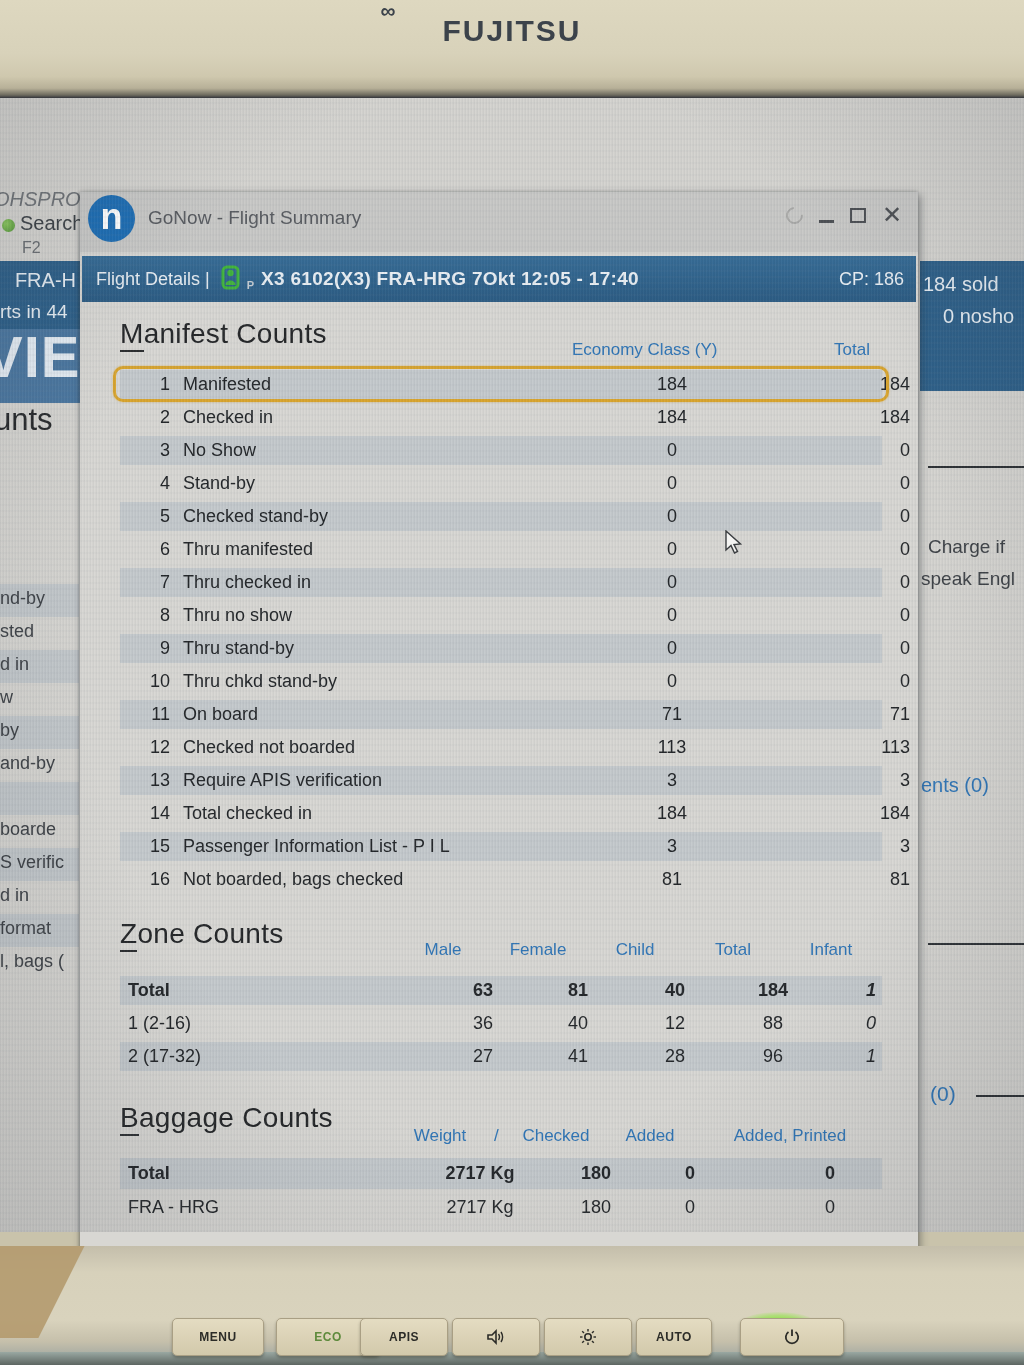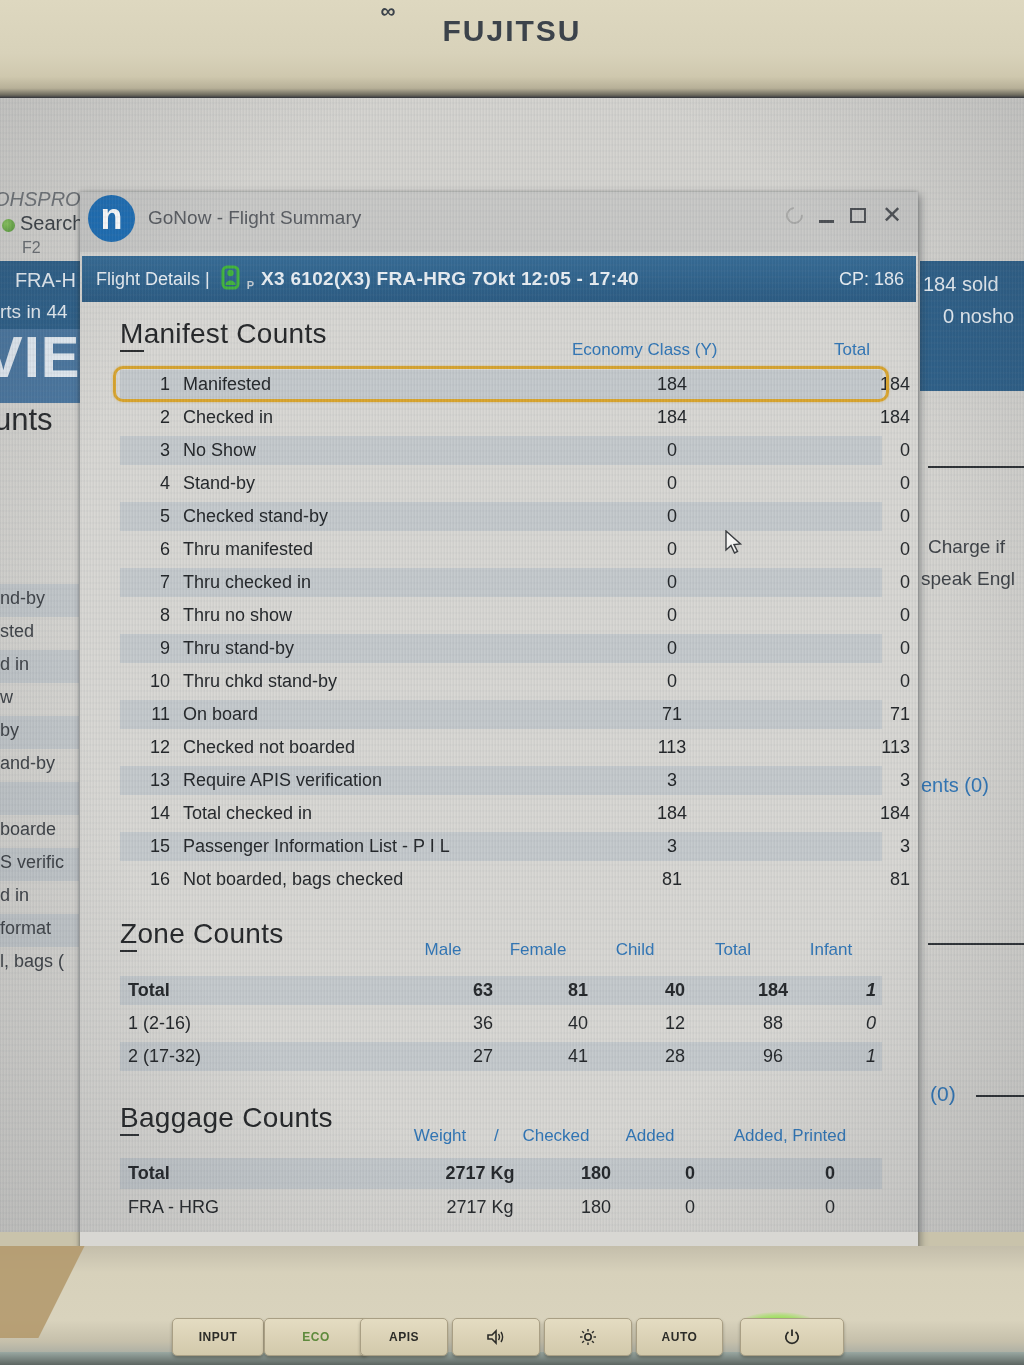--- a/index.html
+++ b/index.html
@@ -378,22 +378,22 @@
   </div>
 
   <div class="texture"></div>
   <div class="vignette"></div>
 
   <div class="bezel-bottom"></div>
   <div class="desk-left"></div>
   <div class="under-strip"></div>
   <div class="led"></div>
   <div class="btn-row">
-    <div class="mbtn" style="left:172px;width:92px;">INPUT</div>
-    <div class="mbtn" style="left:264px;width:104px;color:#5e8a3c;">ECO</div>
+    <div class="mbtn" style="left:172px;width:92px;">MENU</div>
+    <div class="mbtn" style="left:276px;width:104px;color:#5e8a3c;">ECO</div>
     <div class="mbtn" style="left:360px;width:88px;">APIS</div>
     <div class="mbtn" style="left:452px;width:88px;">
       <svg width="18" height="16" viewBox="0 0 18 16">
         <path d="M1 6 h4 l4 -4 v12 l-4 -4 h-4 z" fill="none" stroke="#2c2c28" stroke-width="1.6"></path>
         <path d="M11.5 5 q2 3 0 6 M14 3 q3.2 5 0 10" fill="none" stroke="#2c2c28" stroke-width="1.4"></path>
       </svg>
     </div>
     <div class="mbtn" style="left:544px;width:88px;">
       <svg width="18" height="18" viewBox="0 0 18 18">
         <circle cx="9" cy="9" r="3.2" fill="none" stroke="#2c2c28" stroke-width="1.6"></circle>
@@ -402,21 +402,21 @@
             <line x1="9" y1="14.5" x2="9" y2="17"></line>
           <line x1="1" y1="9" x2="3.5" y2="9"></line>
             <line x1="14.5" y1="9" x2="17" y2="9"></line>
           <line x1="3.2" y1="3.2" x2="5" y2="5"></line>
             <line x1="13" y1="13" x2="14.8" y2="14.8"></line>
           <line x1="13" y1="5" x2="14.8" y2="3.2"></line>
             <line x1="3.2" y1="14.8" x2="5" y2="13"></line>
         </g>
       </svg>
     </div>
-    <div class="mbtn" style="left:636px;width:87px;">AUTO</div>
+    <div class="mbtn" style="left:636px;width:76px;">AUTO</div>
     <div class="mbtn" style="left:740px;width:104px;">
       <svg width="18" height="18" viewBox="0 0 18 18">
         <path d="M5.5 4 a6.2 6.2 0 1 0 7 0" fill="none" stroke="#2c2c28" stroke-width="1.8"></path>
         <line x1="9" y1="1.5" x2="9" y2="8" stroke="#2c2c28" stroke-width="1.8"></line>
       </svg>
     </div>
   </div>
 </div>
 
 </body></html>

